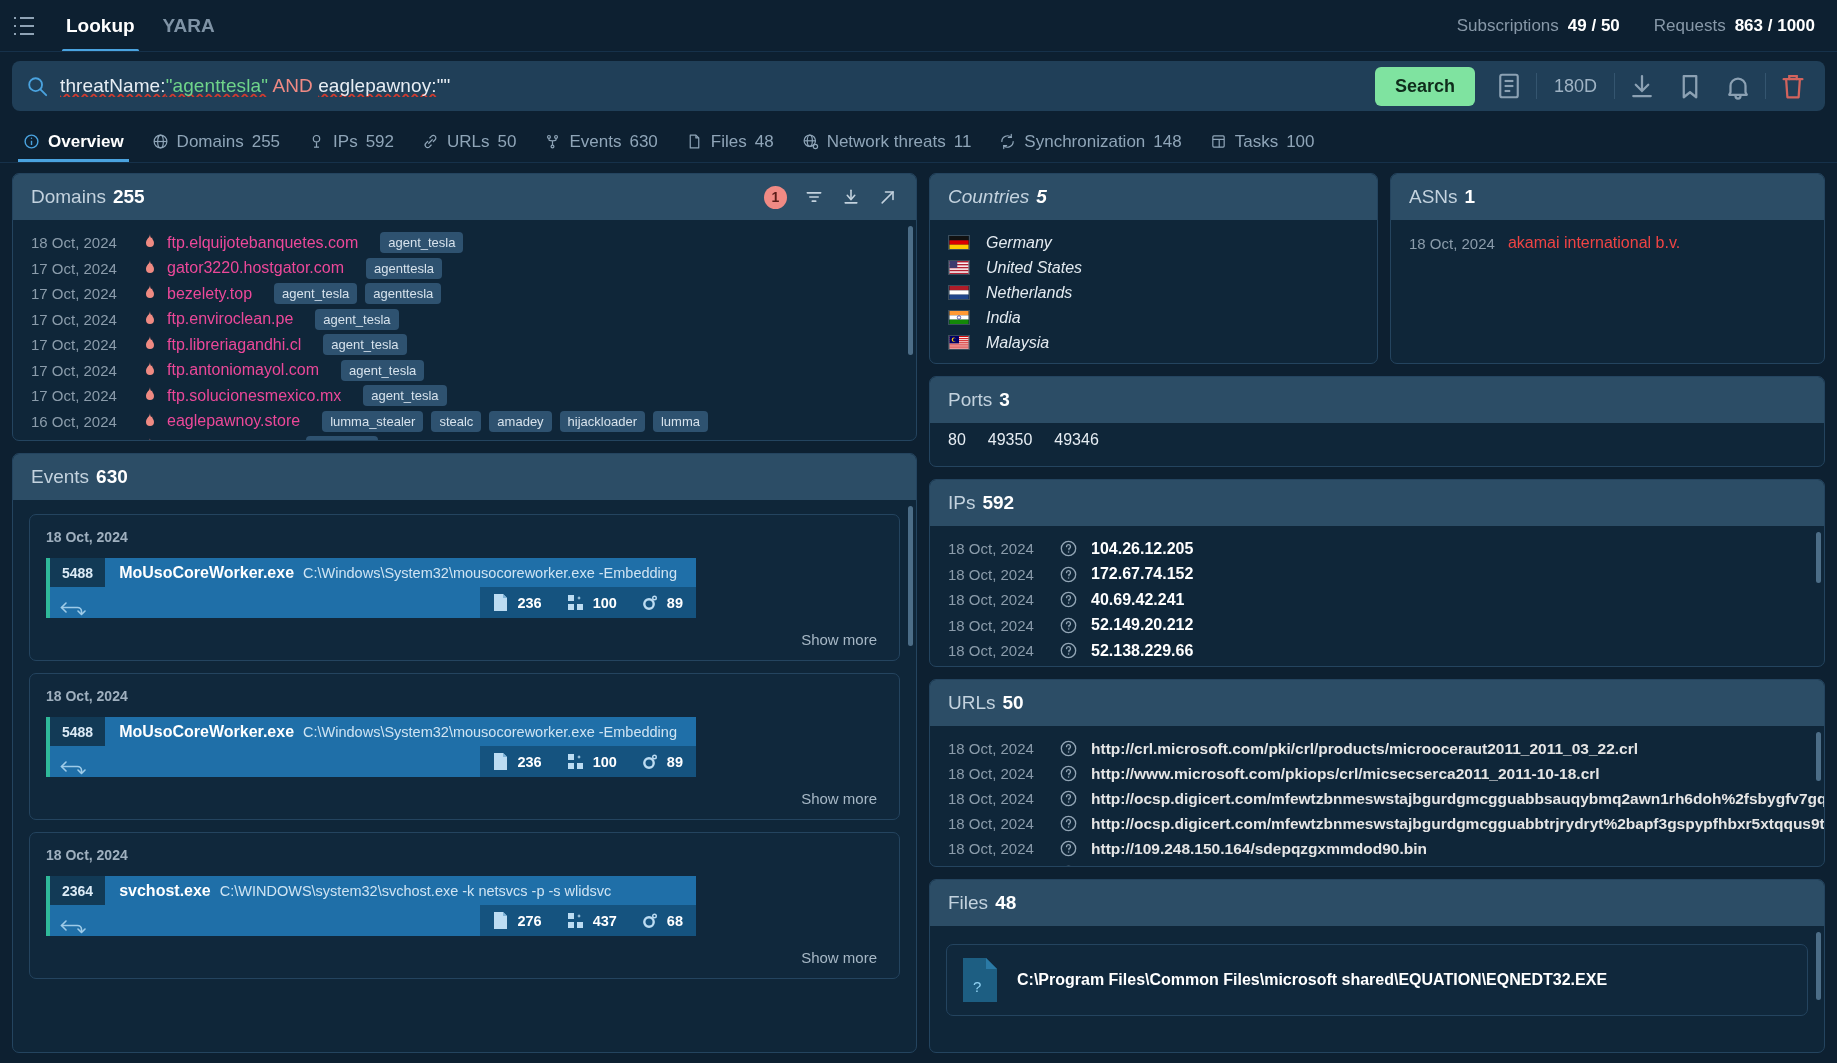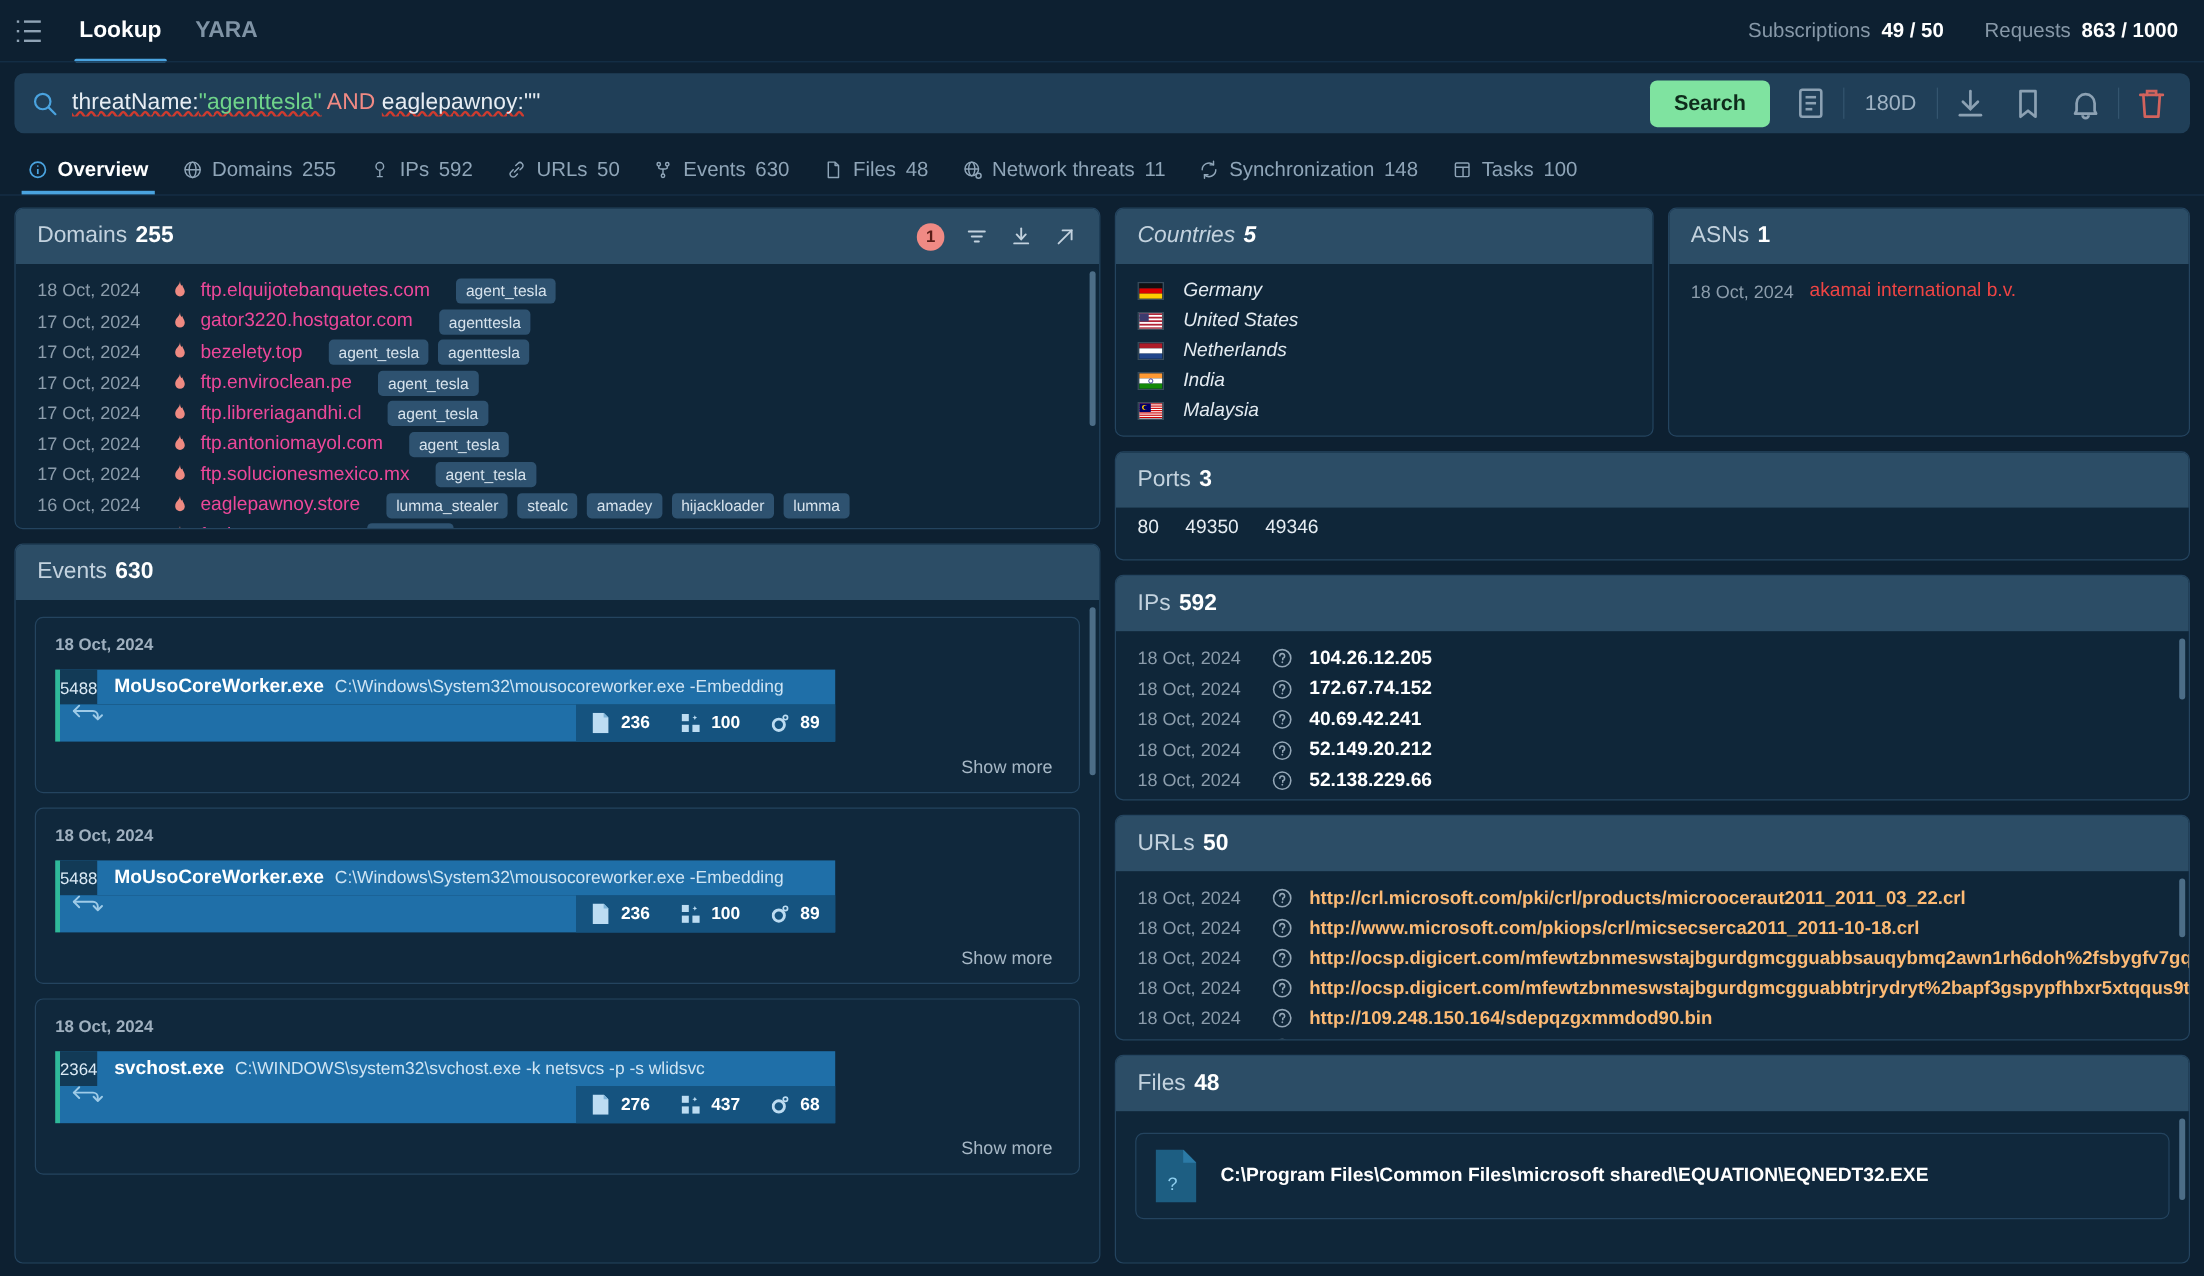--- a/index.html
+++ b/index.html
@@ -98,25 +98,25 @@
   .tag { background: #2e5270; color: #d6e2ec; font-size: 13px; border-radius: 4px;
     padding: 3px 8px; margin-right: 8px; white-space: nowrap;}
 
   
   .ev-card { background: #10283c; border: 1px solid #24445f; border-radius: 7px;
     margin: 0 16px 12px 16px; padding: 14px 16px 10px 16px; }
   .ev-date { font-size: 14px; color: #9fb0bf; font-weight: bold; margin-bottom: 13px; }
   .ev-proc { display: flex; flex-direction: column; width: 650px; position: relative;
     border-left: 4px solid #2fb99a; }
   .ev-top { display: flex; align-items: center; height: 29px; background: #1f6fa8; }
-  .ev-pid { background: #123a56; color: #dcebf6; font-size: 14px; font-weight: normal;
-    padding: 0 0; height: 100%; display: flex; align-items: center; text-align: right; }
+  .ev-pid { background: #123a56; color: #dcebf6; font-size: 14px; font-weight: bold;
+    padding: 0 12px; height: 100%; display: flex; align-items: center; text-align: right; }
   .ev-name { color: #ffffff; font-size: 16px; font-weight: bold; margin: 0 9px 0 14px; }
   .ev-cmd { color: #cfe4f3; font-size: 14.5px; }
-  .ev-bot { display:flex; align-items:flex-start; height:31px; background:#1f6fa8; }
+  .ev-bot { display:flex; align-items:flex-end; height:31px; background:#1f6fa8; }
   .ev-arrow { width: 26px; height: 16px; margin-left: 10px; }
   .ev-stats { margin-left: auto; display: flex; align-items: center; height: 100%;
     background: #15537f; }
   .ev-stat { display:flex; align-items:center; gap: 9px; padding: 0 13px; height:100%;
     color: #ffffff; font-size: 14.5px; font-weight: bold; }
   .show-more { text-align: right; font-size: 15px; color: #a7b8c6; cursor: pointer;
     padding: 13px 6px 2px 0; }
 
   
   .two-col { display: flex; gap: 12px; }
@@ -129,21 +129,21 @@
   .asn-name { color: #ef4444; font-size: 16px;}
   .ports-row { padding: 8px 18px; display:flex; gap: 22px; font-size: 16px; color:#e6edf3;}
 
   
   .ip-row { display:flex; align-items:center; height: 25.5px; padding: 0 18px; font-size: 15px;}
   .ip-date { width: 112px; flex:0 0 112px; color: #8b9cab; }
   .q-ico { width: 17px; height: 17px; margin-right: 14px; flex:0 0 17px;}
   .ip-val { color: #ffffff; font-size: 16px; font-weight: bold; }
   .url-row { display:flex; align-items:center; height: 25px; padding: 0 18px; font-size: 15px;
     white-space: nowrap; overflow: hidden;}
-  .url-val { color: #fdba74; font-size: 15.5px; font-weight: bold; }
+  .url-val { color: #e5e5e5; font-size: 15.5px; font-weight: bold; }
 
   
   .file-card { margin: 8px 16px; border: 1px solid #24445f; border-radius: 7px;
     background: #10283c; padding: 13px 16px; display: flex; align-items: center; }
   .file-ico { width: 34px; height: 44px; margin-right: 20px; flex:0 0 34px;}
   .file-path { color: #ffffff; font-size: 16px; font-weight: bold; }
 </style>
 </head>
 <body>
 

